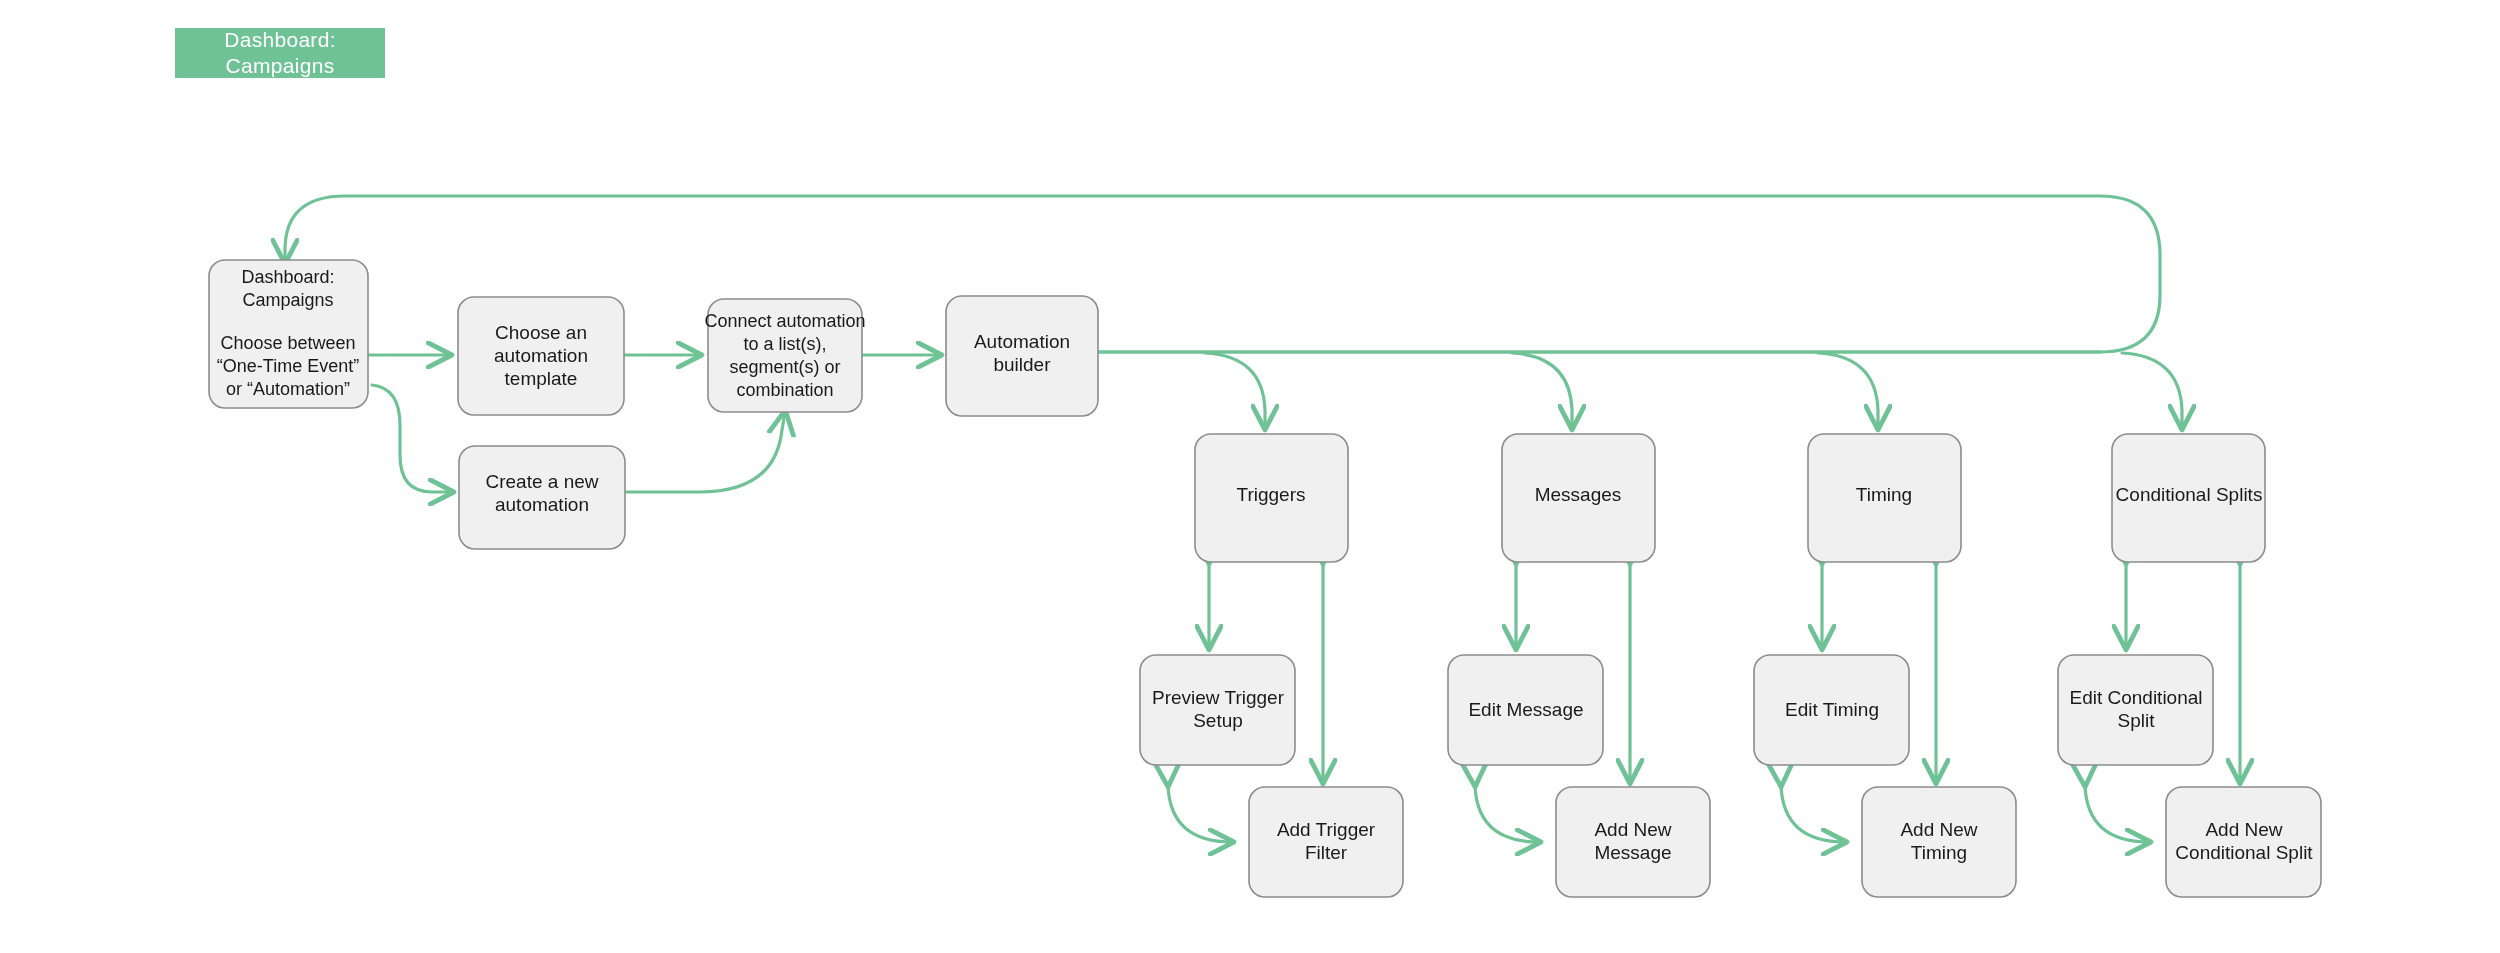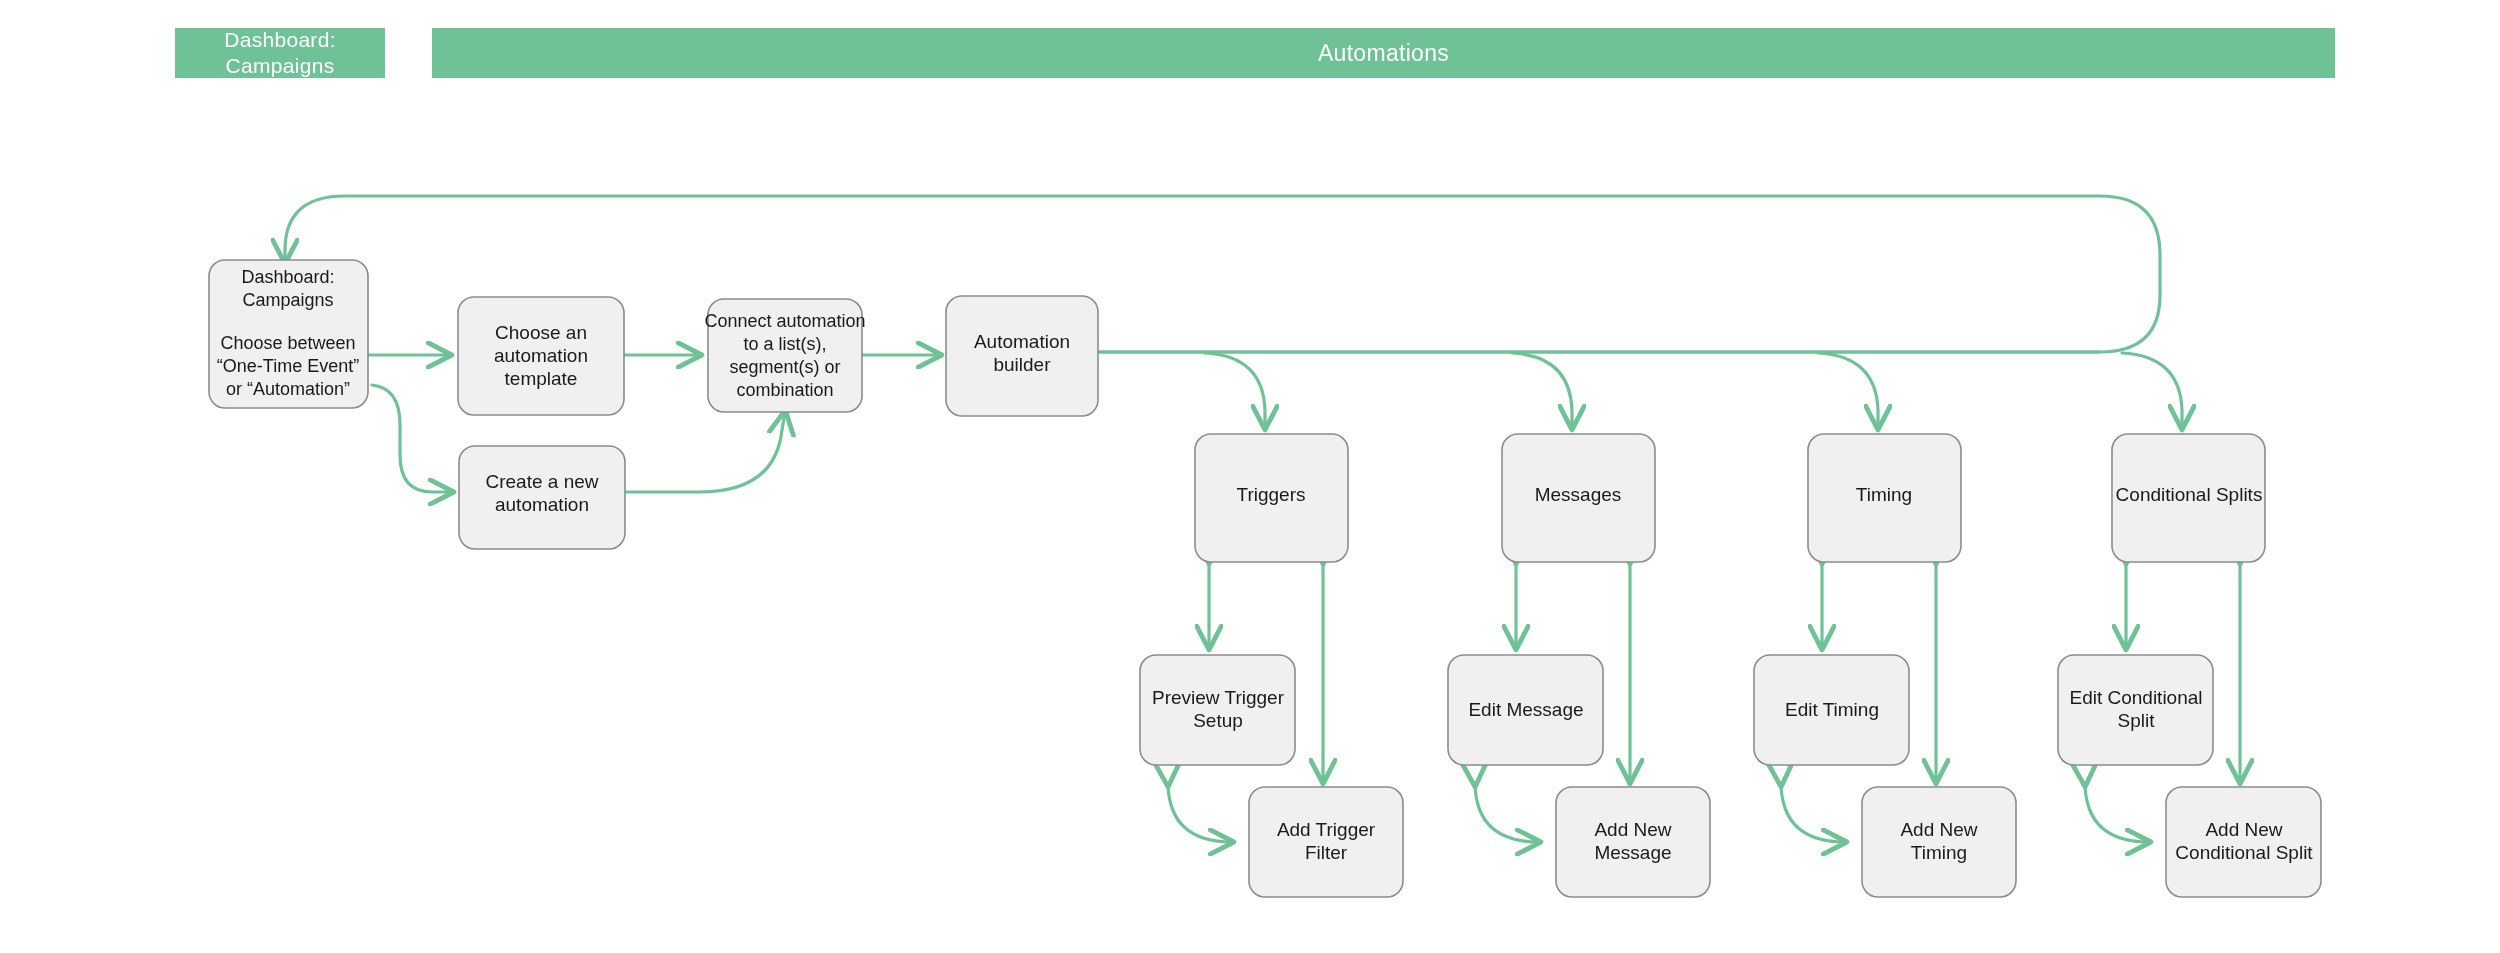--- a/index.html
+++ b/index.html
@@ -82,23 +82,20 @@
 </style>
 </head>
 <body>
 
 <div id="stage">
 
   <div class="hdr-bar hdr-left">
     <span>Dashboard:</span>
     <span>Campaigns</span>
   </div>
-  <div class="hdr-bar hdr-right">
-    <span>Automations</span>
-  </div>
 
   <svg id="flow" viewBox="0 0 2500 953">
     <defs>
       <marker id="ah" markerWidth="9" markerHeight="9" refX="7.4" refY="4.5" orient="auto" markerUnits="strokeWidth">
         <path d="M0.6,0.7 L8,4.5 L0.6,8.3" fill="none" stroke="#6FC295" stroke-width="1.5" stroke-linecap="round" stroke-linejoin="round"></path>
       </marker>
     </defs>
 
     <g>
 

